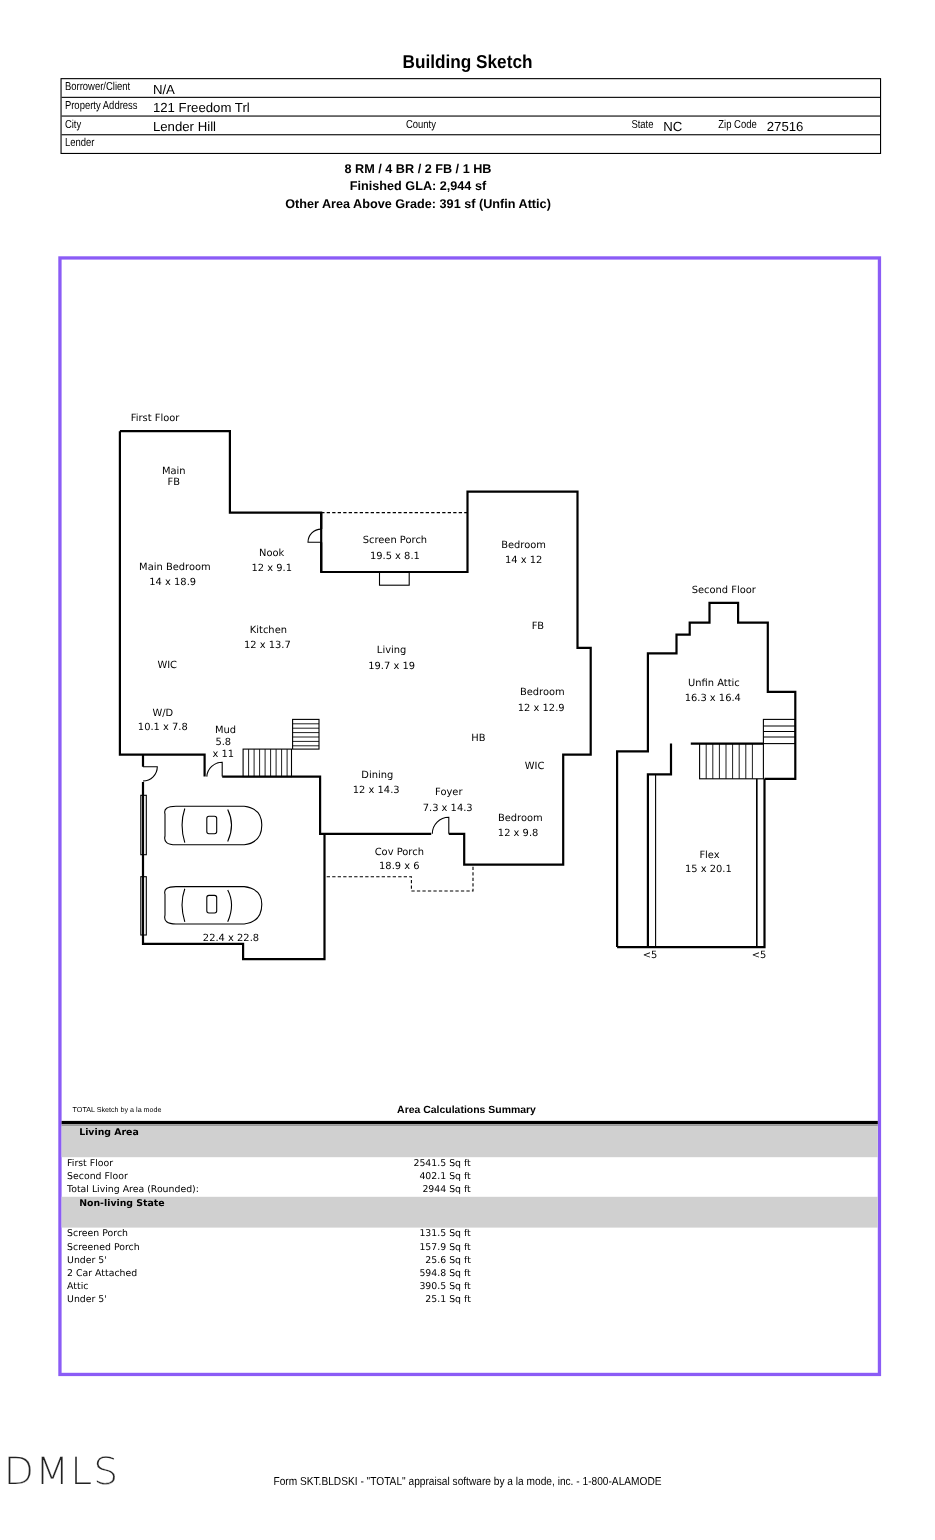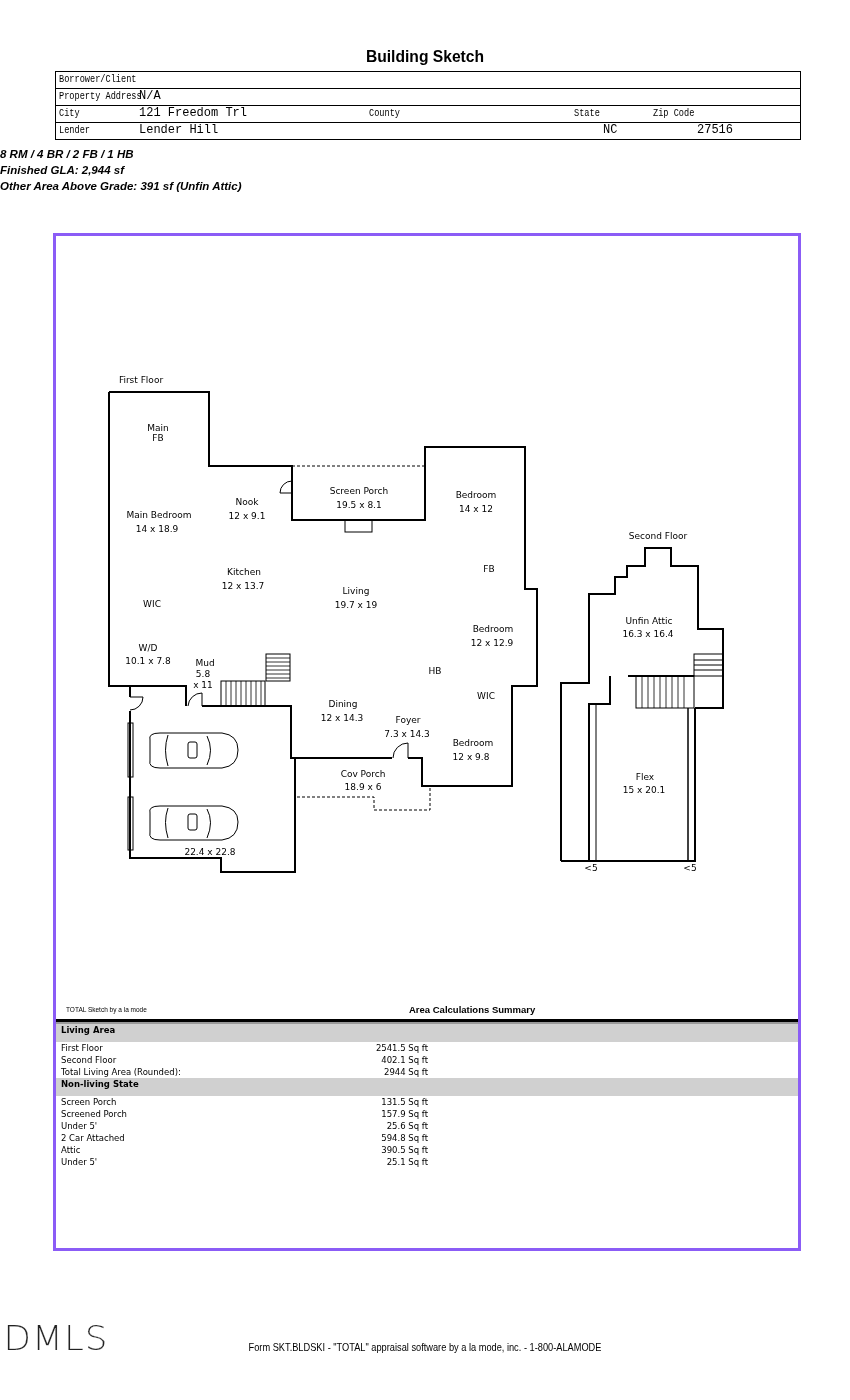--- a/index.html
+++ b/index.html
@@ -1,31 +1,31 @@
 <!DOCTYPE html>
 <html><head>
 <meta charset="utf-8">
 <style>
   html, body { margin:0; padding:0; background:#fff; }
   body { width:850px; height:1400px; position:relative; font-family:"Liberation Sans", sans-serif; color:#000; overflow:hidden; }
   .title { position:absolute; top:47px; left:0; width:850px; text-align:center; font-weight:bold; font-size:17px; font-family:"Liberation Sans", sans-serif; transform:scaleX(0.92); }
-  .hdr-table { position:absolute; top:71px; left:55px; width:744px; border:1px solid #000; border-collapse:collapse; font-size:11px;font-family:Liberation Mono, monospace; }
+  .hdr-table { position:absolute; top:71px; left:55px; width:744px; border:1px solid #000; border-collapse:collapse; font-size:11px; }
   .hdr-row { position:relative; height:16px; border-bottom:1px solid #000; }
   .hdr-row:last-child { border-bottom:none; }
   .hdr-label { position:absolute; left:3px; top:1px; font-size:10.5px; transform:scaleX(0.82); transform-origin:left; white-space:nowrap; }
-  .hdr-val { position:absolute; left:83px; top:17px; font-size:12px; white-space:nowrap; }
-  .summary { position:absolute; top:146px; left:0; width:760px; font-weight:bold; font-size:11.5px; line-height:16px;font-style:italic; }
+  .hdr-val { position:absolute; left:83px; top:2px; font-size:12px; white-space:nowrap; }
+  .summary { position:absolute; top:146px; left:0; width:760px; text-align:center; font-weight:bold; font-size:11.5px; line-height:16px; }
   .frame { position:absolute; top:233px; left:53px; width:742px; height:1012px; border:3px solid #8b5cf6; }
   .sketch { position:absolute; left:0; top:0; }
   .calc-credit { position:absolute; left:10px; top:770px; font-size:6.5px; }
-  .calc-title { position:absolute; left:305px; top:768px; font-size:9.5px; font-weight:bold;margin-left:48px; }
+  .calc-title { position:absolute; left:305px; top:768px; font-size:9.5px; font-weight:bold; }
   .calc-rule { position:absolute; left:0; right:0; top:783px; height:3px; background:#000; }
   .calc-rule2 { position:absolute; left:0; right:0; top:786px; height:2px; background:#999; }
   .calc-body { position:absolute; left:0; right:0; top:788px; font-family:"DejaVu Sans", sans-serif; font-size:8.5px; }
-  .sec-head { background:#d0d0d0; font-weight:bold; height:18px; line-height:12px; padding-left:5px; }
+  .sec-head { background:#d0d0d0; font-weight:bold; height:28px; line-height:12px; padding-left:16px; }
   .crow { position:relative; height:12px; line-height:12px; }
   .crow .lbl { position:absolute; left:5px; }
   .crow .val { position:absolute; right:370px; text-align:center; }
   .crow.bold { font-weight:normal; }
   .logo { position:absolute; left:6px; top:1318px; font-size:34px; font-weight:100; letter-spacing:1px; color:#222; font-family:"DejaVu Sans", sans-serif; transform:scaleX(1.05); -webkit-text-stroke:0.2px #fff; }
   .footer { position:absolute; top:1341px; left:0; width:850px; text-align:center; font-size:10.5px; transform:scaleX(0.88); }
   svg text { font-family:"DejaVu Sans", sans-serif; font-size:9px; }
 </style>
 </head>
 <body>

